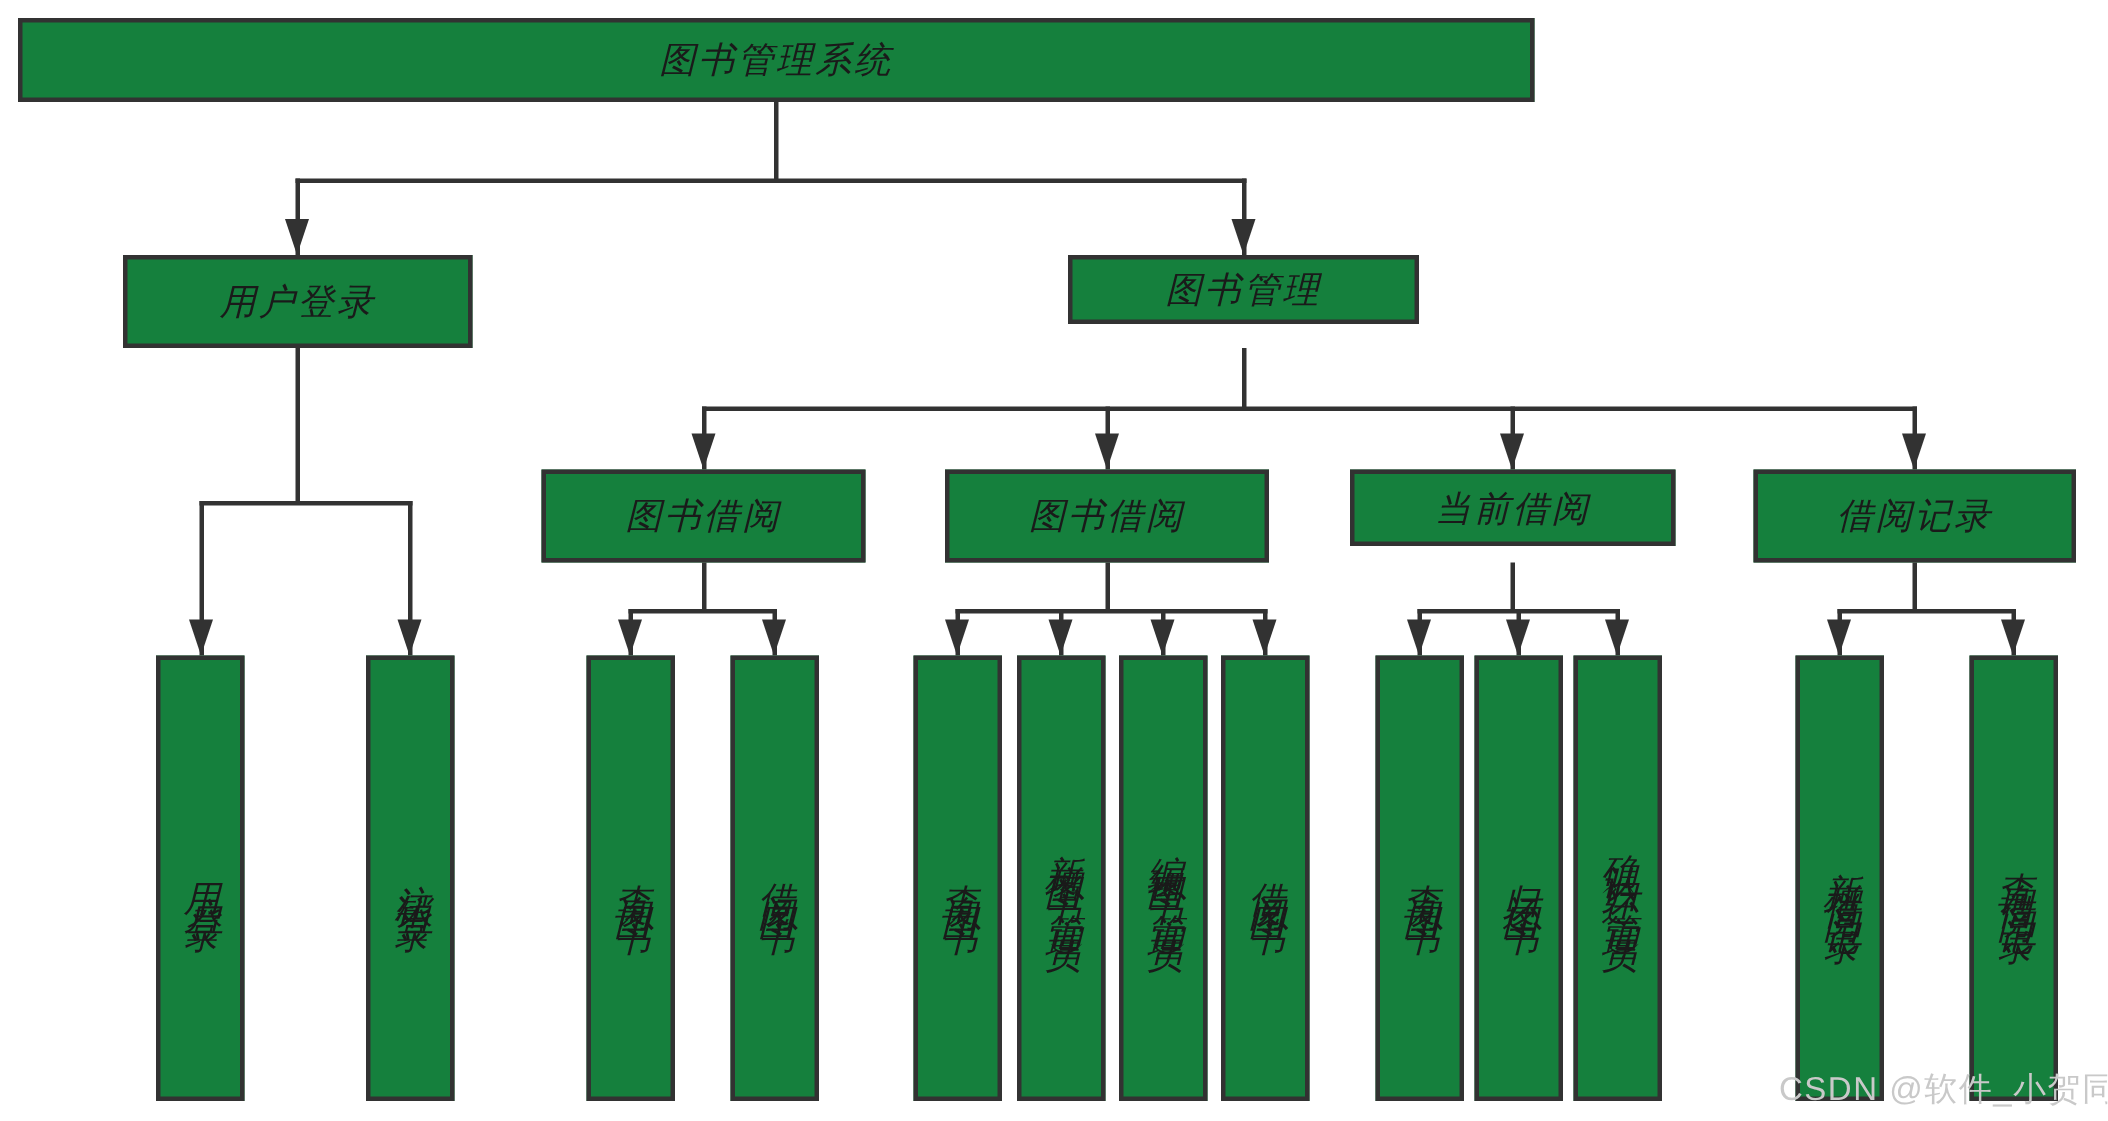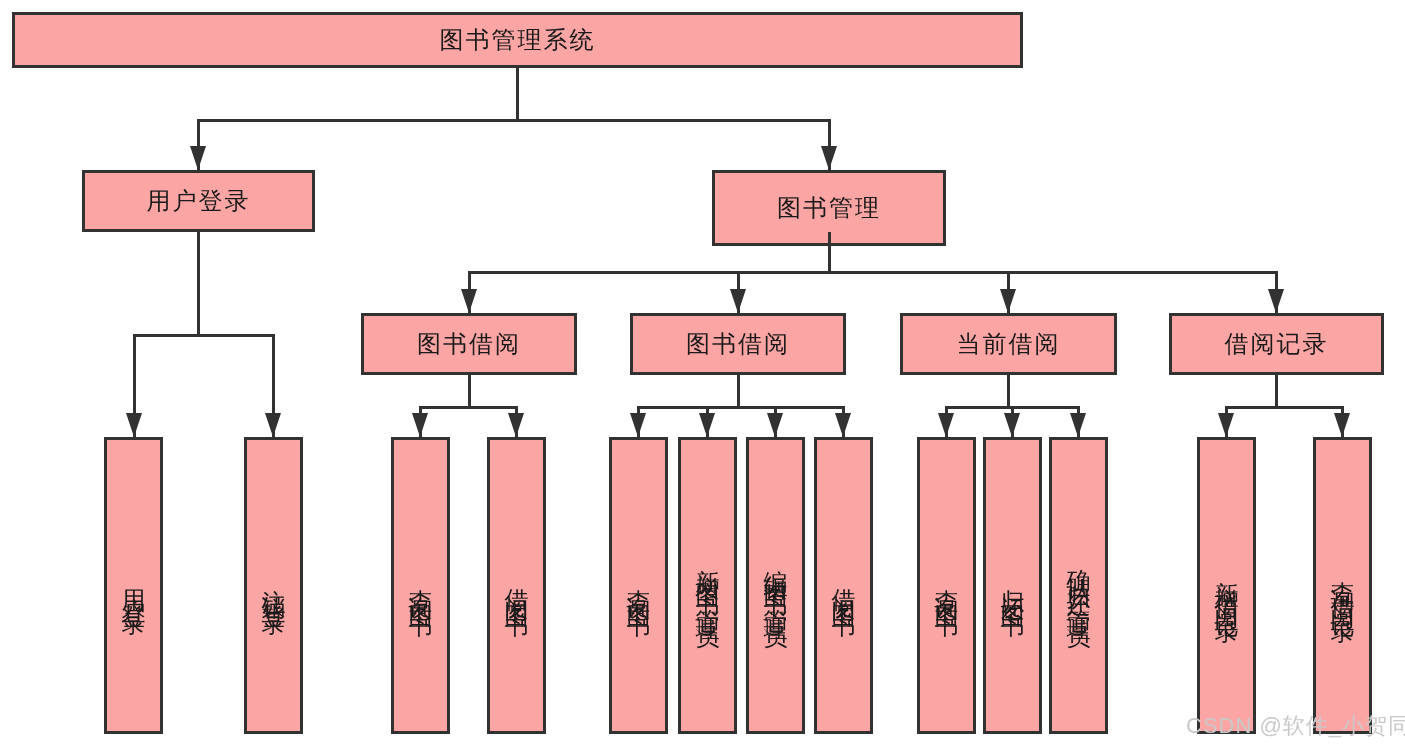--- a/index.html
+++ b/index.html
@@ -1,22 +1,22 @@
 <!DOCTYPE html>
 <html><head>
 <meta charset="utf-8">
 <style>
   html,body{margin:0;padding:0;background:#ffffff;}
   #canvas{
     position:relative;width:1405px;height:747px;background:#ffffff;
     font-family:"Liberation Sans","DejaVu Sans",sans-serif;overflow:hidden;
   }
   .box{
-    position:absolute;box-sizing:border-box;border:3px solid #323232;background:#fca5a5;
-    display:flex;align-items:center;justify-content:center;color:#1a1a1a;
+    position:absolute;box-sizing:border-box;border:3px solid #323232;background:#15803d;
+    display:flex;align-items:center;justify-content:center;color:#1a1a1a;font-style:italic;
   }
   .hbox{font-size:24px;letter-spacing:2px;white-space:nowrap;}
   .vbox span{
     writing-mode:vertical-rl;text-orientation:mixed;
     font-size:24px;letter-spacing:8px;line-height:1;
   }
   .vline,.hline{position:absolute;background:#323232;}
   .arrow{
     position:absolute;width:0;height:0;
     border-left:8px solid transparent;border-right:8px solid transparent;
@@ -35,21 +35,21 @@
   <div class="box hbox" style="left:12px;top:12px;width:1011px;height:56px;">图书管理系统</div>
 
   <div class="vline" style="left:516px;top:68px;width:3px;height:53px;"></div>
   <div class="hline" style="left:197px;top:119px;width:634px;height:3px;"></div>
   <div class="vline" style="left:197px;top:119px;width:3px;height:51px;"></div>
   <div class="vline" style="left:828px;top:119px;width:3px;height:51px;"></div>
   <div class="arrow" style="left:190px;top:146px;"></div>
   <div class="arrow" style="left:821px;top:146px;"></div>
 
   <div class="box hbox" style="left:82px;top:170px;width:233px;height:62px;">用户登录</div>
-  <div class="box hbox" style="left:712px;top:170px;width:234px;height:76px;">图书管理</div>
+  <div class="box hbox" style="left:712px;top:170px;width:234px;height:46px;">图书管理</div>
 
   <div class="vline" style="left:197px;top:232px;width:3px;height:104px;"></div>
   <div class="hline" style="left:133px;top:334px;width:142px;height:3px;"></div>
   <div class="vline" style="left:133px;top:334px;width:3px;height:103px;"></div>
   <div class="vline" style="left:272px;top:334px;width:3px;height:103px;"></div>
   <div class="arrow" style="left:126px;top:413px;"></div>
   <div class="arrow" style="left:265px;top:413px;"></div>
 
   <div class="vline" style="left:828px;top:232px;width:3px;height:41px;"></div>
   <div class="hline" style="left:468px;top:271px;width:810px;height:3px;"></div>
@@ -57,21 +57,21 @@
   <div class="vline" style="left:737px;top:271px;width:3px;height:42px;"></div>
   <div class="vline" style="left:1007px;top:271px;width:3px;height:42px;"></div>
   <div class="vline" style="left:1275px;top:271px;width:3px;height:42px;"></div>
   <div class="arrow" style="left:461px;top:289px;"></div>
   <div class="arrow" style="left:730px;top:289px;"></div>
   <div class="arrow" style="left:1000px;top:289px;"></div>
   <div class="arrow" style="left:1268px;top:289px;"></div>
 
   <div class="box hbox" style="left:361px;top:313px;width:216px;height:62px;">图书借阅</div>
   <div class="box hbox" style="left:630px;top:313px;width:216px;height:62px;">图书借阅</div>
-  <div class="box hbox" style="left:900px;top:313px;width:217px;height:62px;">当前借阅</div>
+  <div class="box hbox" style="left:900px;top:313px;width:217px;height:51px;">当前借阅</div>
   <div class="box hbox" style="left:1169px;top:313px;width:215px;height:62px;">借阅记录</div>
 
   <div class="vline" style="left:468px;top:375px;width:3px;height:33px;"></div>
   <div class="hline" style="left:419px;top:406px;width:99px;height:3px;"></div>
   <div class="vline" style="left:419px;top:406px;width:3px;height:31px;"></div>
   <div class="vline" style="left:515px;top:406px;width:3px;height:31px;"></div>
   <div class="arrow" style="left:412px;top:413px;"></div>
   <div class="arrow" style="left:508px;top:413px;"></div>
 
   <div class="vline" style="left:737px;top:375px;width:3px;height:33px;"></div>

